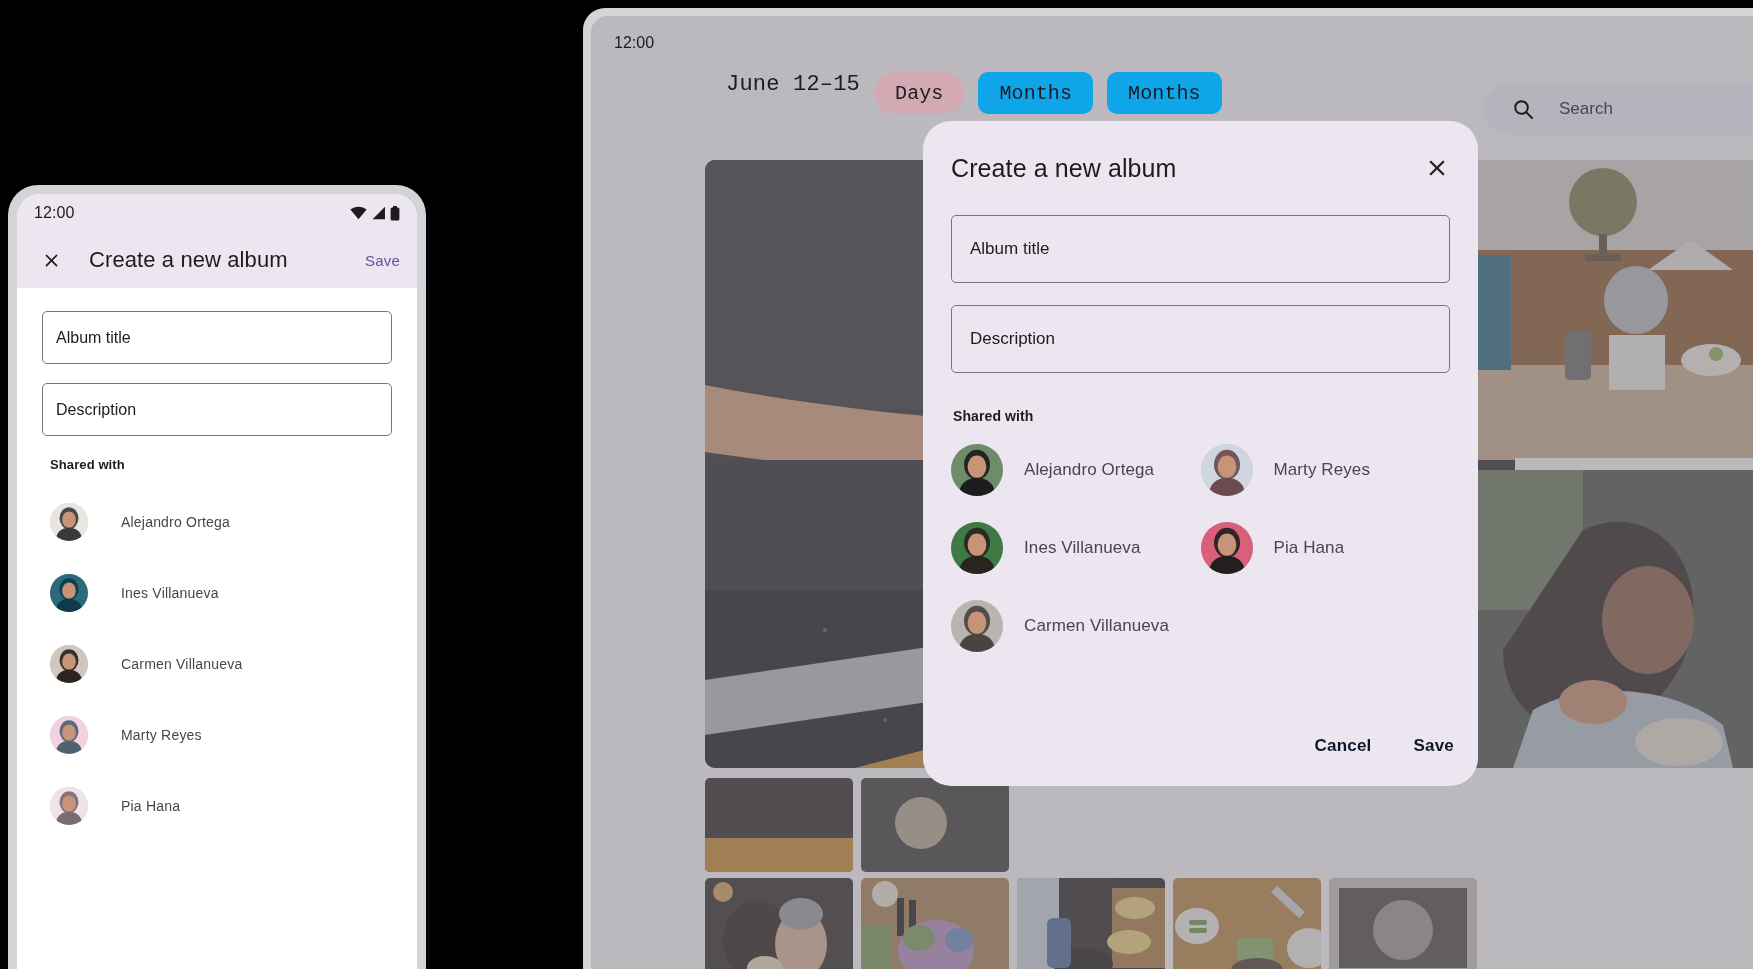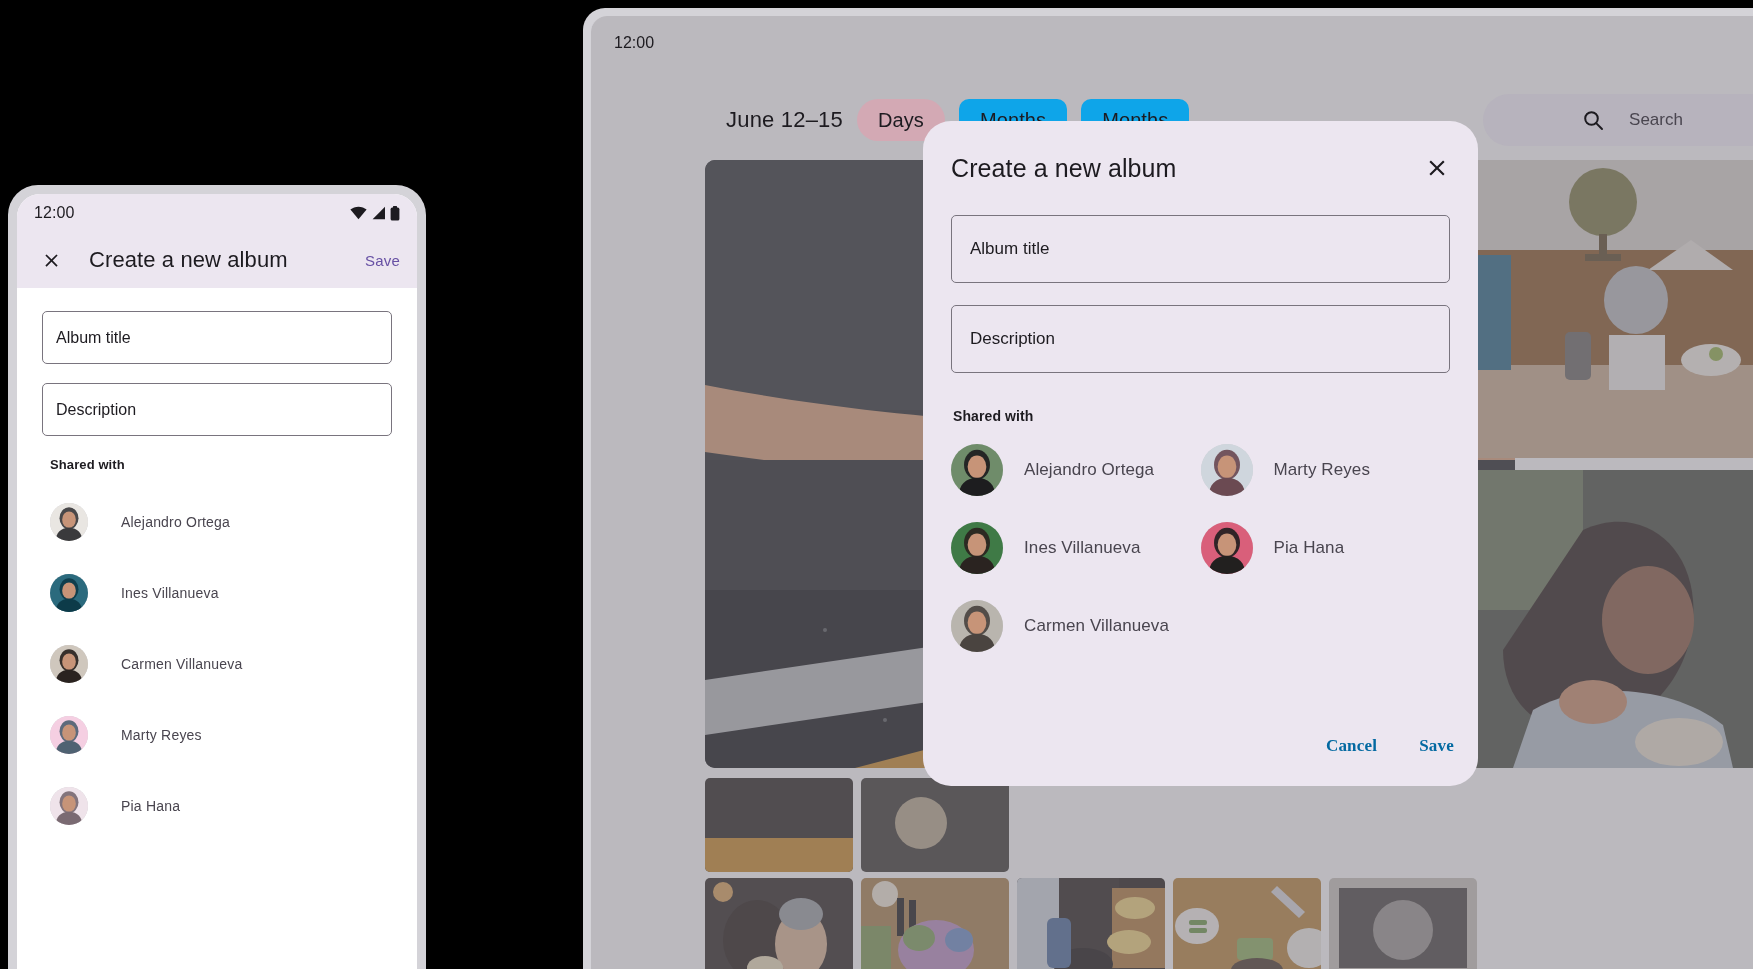--- a/index.html
+++ b/index.html
@@ -61,35 +61,35 @@
   }
   #tablet-screen {
     width:100%; height:100%; border-radius:16px 0 0 0;
     overflow:hidden; position:relative; background:#cfcbd3;
   }
   
   #photo-canvas { position:absolute; inset:0; background:#fff; }
   #tb-status { position:absolute; left:0; top:0; width:100%; height:56px; z-index:3; }
   #tb-clock { position:absolute; left:23px; top:18px; font-size:16px; color:#1d1b20; }
   #tb-topbar {
-    position:absolute; left:0; top:68px; width:100%; height:72px; z-index:3;
-    display:flex; align-items:center;
+    position:absolute; left:0; top:56px; width:100%; height:72px; z-index:3;
+    display:flex; font-family:Liberation Mono, monospace;
   }
   #tb-daterange { font-size:22px; color:#1d1b20; margin-left:135px; letter-spacing:.2px; }
   .chip {
     height:42px; border-radius:10px; display:flex; align-items:center;
     padding:0 21px; font-size:20px; color:#1d1b20; margin-left:14px;
     font-weight:500; letter-spacing:.1px;
   }
   .chip.sel { background:#d3a9b4; border-radius:21px; }
   .chip.un { background:#0ea5e9; }
   #tb-search {
-    position:absolute; right:0; top:78px; height:52px; width:270px;
+    position:absolute; right:0; top:67px; height:52px; width:270px;
     background:#b7b3bd; border-radius:26px 0 0 26px;
-    display:flex; align-items:center; padding-left:28px; z-index:3;justify-content:center;
+    display:flex; align-items:center; padding-left:28px; z-index:3;
   }
   #tb-search .lbl { font-size:17px; color:#49454f; margin-left:24px; }
 
   
   #pg-main {
     position:absolute; left:114px; top:144px; width:810px; height:608px;
     border-radius:10px; overflow:hidden; z-index:1;
   }
   #pg-right { position:absolute; left:882px; top:144px; width:290px; z-index:1; }
   #pg-right .cell { width:100%; height:298px; border-radius:4px; overflow:hidden; margin-bottom:12px; }
@@ -127,21 +127,21 @@
   #dlg-contacts {
     margin-top:20px; display:grid; grid-template-columns:1fr 1fr;
     row-gap:26px;
   }
   .d-row { display:flex; align-items:center; }
   .d-av { width:52px; height:52px; border-radius:50%; flex:none; background:#cfcfd4; overflow:hidden; position:relative; }
   .d-name { font-size:17px; color:#49454f; margin-left:21px; letter-spacing:.1px; }
   #dlg-actions {
     position:absolute; right:24px; bottom:30px; display:flex; align-items:center; gap:42px;
   }
-  .txt-btn { font-size:17px; color:#0369a1; font-weight:700; letter-spacing:.2px;font-family:Liberation Serif, serif; }
+  .txt-btn { font-size:17px; color:#0f172a; font-weight:700; letter-spacing:.2px; }
 
   
   .av-img { position:absolute; inset:0; }
 </style>
 </head>
 <body>
 
 <div id="phone">
   <div id="phone-screen">
 

